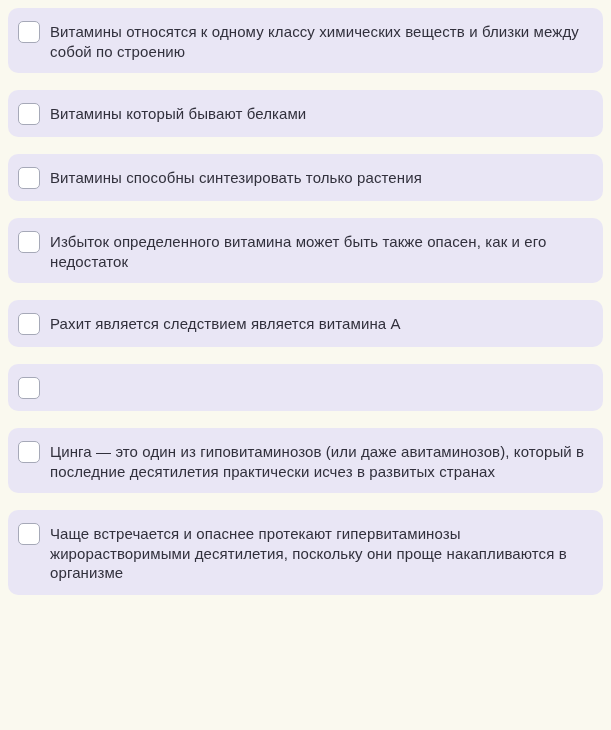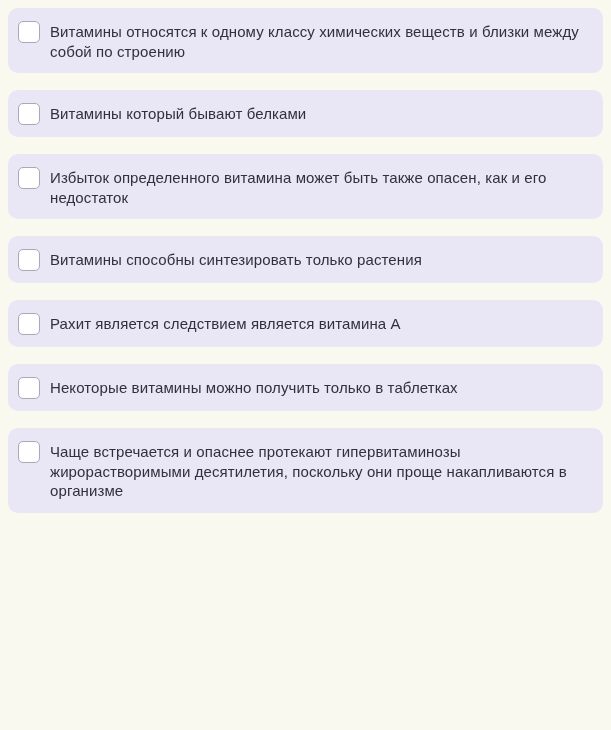--- a/index.html
+++ b/index.html
@@ -56,37 +56,40 @@
   </div>
 
   <div class="statement-card">
     <span class="checkbox" role="checkbox" aria-checked="false"></span>
     <span class="statement-label">Витамины который бывают белками</span>
   </div>
 
 
   <div class="statement-card">
     <span class="checkbox" role="checkbox" aria-checked="false"></span>
-    <span class="statement-label">Избыток определенного витамина может быть также опасен, как и его недостаток</span>
+    <span class="statement-label">Витамины способны синтезировать только растения</span>
   </div>
 
   <div class="statement-card">
     <span class="checkbox" role="checkbox" aria-checked="false"></span>
-    <span class="statement-label">Витамины способны синтезировать только растения</span>
+    <span class="statement-label">Избыток определенного витамина может быть также опасен, как и его недостаток</span>
   </div>
 
   <div class="statement-card">
     <span class="checkbox" role="checkbox" aria-checked="false"></span>
     <span class="statement-label">Рахит является следствием является витамина А</span>
   </div>
 
   <div class="statement-card">
     <span class="checkbox" role="checkbox" aria-checked="false"></span>
-    <span class="statement-label">Некоторые витамины можно получить только в таблетках</span>
   </div>
 
+  <div class="statement-card">
+    <span class="checkbox" role="checkbox" aria-checked="false"></span>
+    <span class="statement-label">Цинга — это один из гиповитаминозов (или даже авитаминозов), который в последние десятилетия практически исчез в развитых странах</span>
+  </div>
 
 
   <div class="statement-card">
     <span class="checkbox" role="checkbox" aria-checked="false"></span>
     <span class="statement-label">Чаще встречается и опаснее протекают гипервитаминозы жирорастворимыми десятилетия, поскольку они проще накапливаются в организме</span>
   </div>
 </div>
 
 </body></html>

